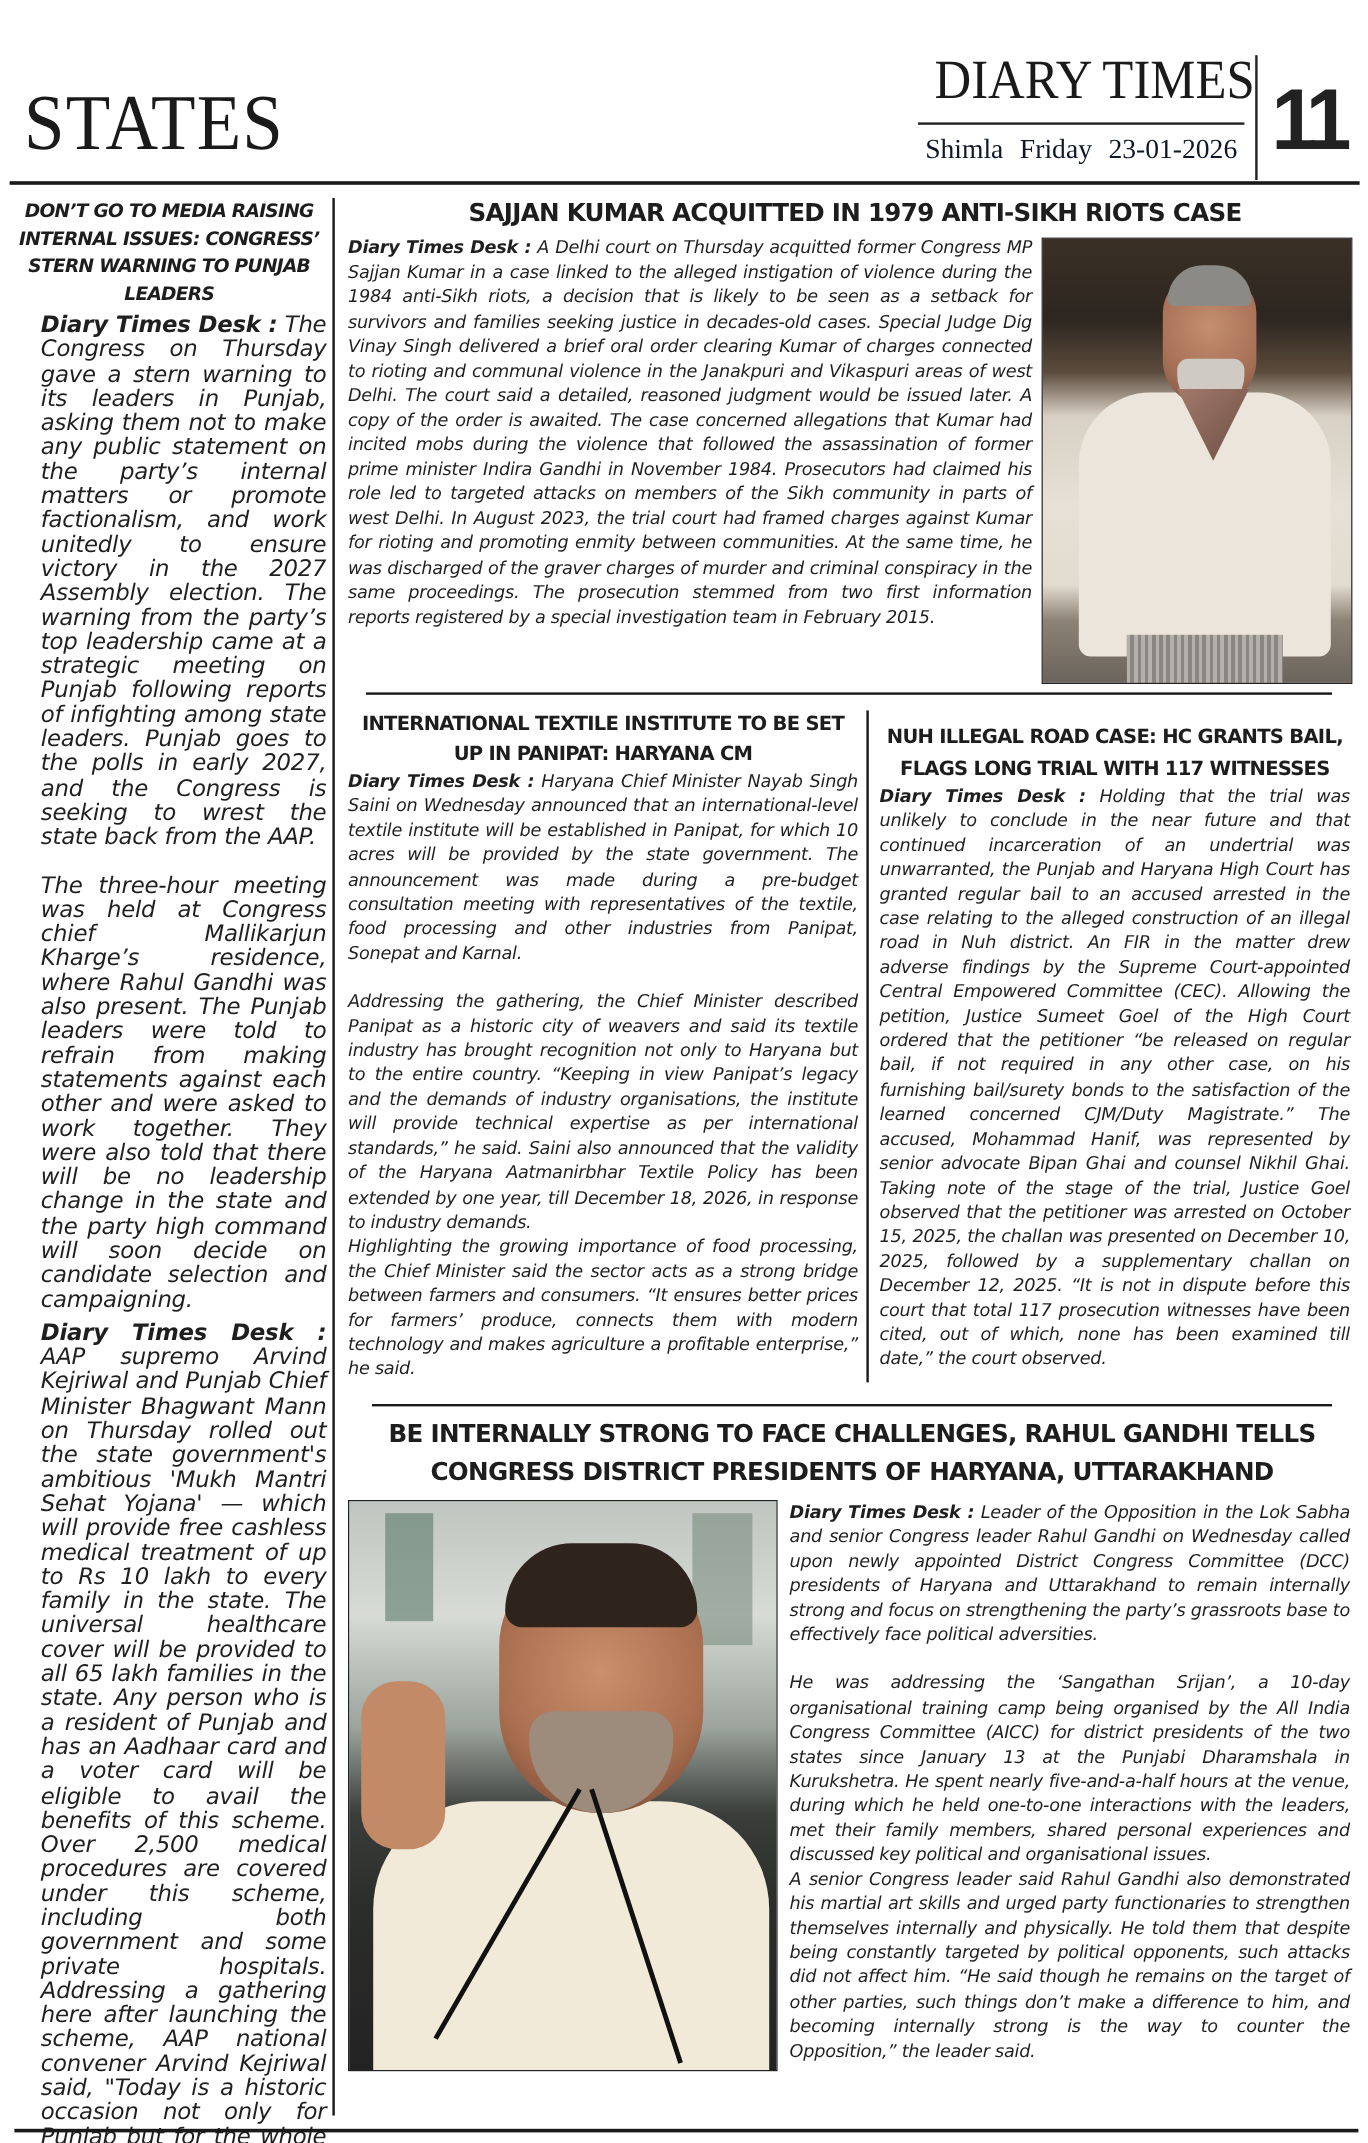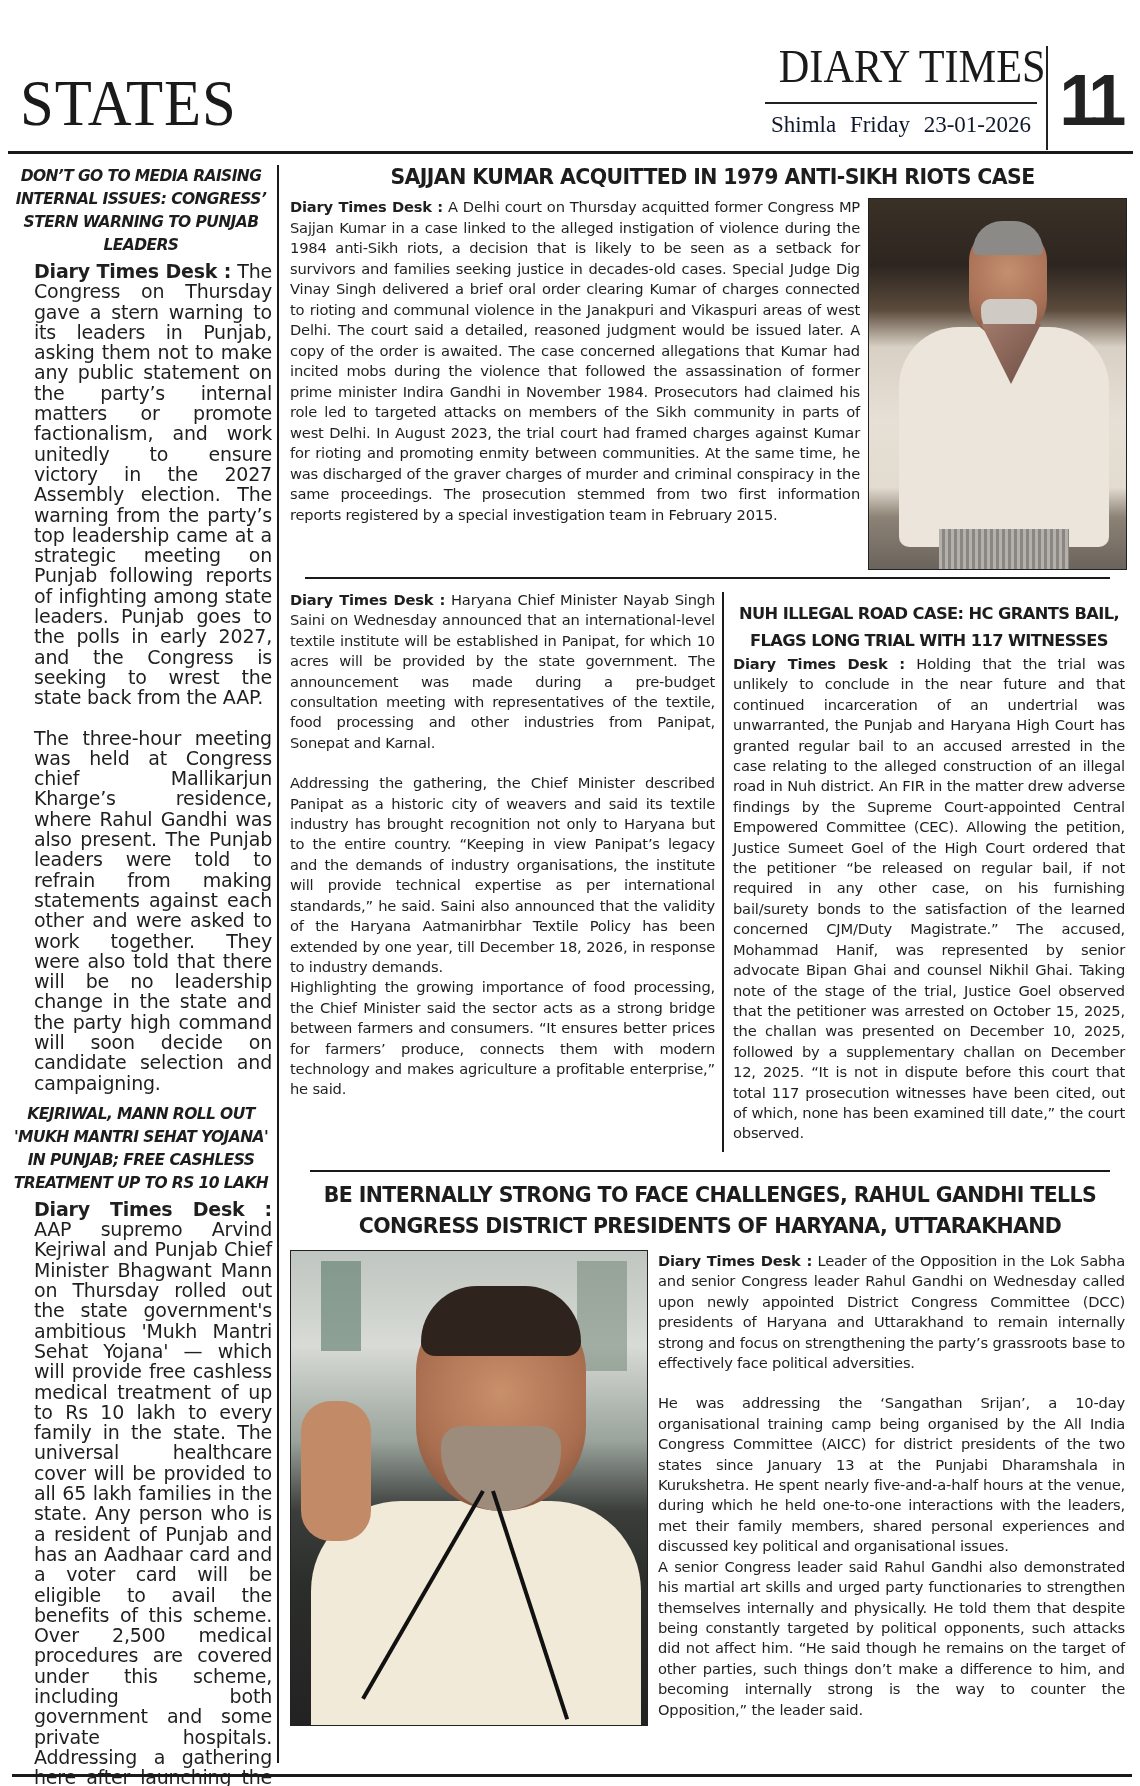--- a/index.html
+++ b/index.html
@@ -16,21 +16,21 @@
   .mast-divider { left:1046px; top:46px; width:2px; height:104px; background:#222; }
   .page-num { left:1058px; top:60px; font-family:"Liberation Sans", sans-serif; font-weight:bold; font-size:72px;
               line-height:80px; color:#222; letter-spacing:-6px; transform:scaleX(0.95); }
   .header-rule { left:8px; top:151px; width:1125px; height:3px; background:#1a1a1a; }
   .bottom-rule { left:12px; top:1774px; width:1120px; height:3px; background:#1a1a1a; }
 
   .vrule { background:#1a1a1a; width:2px; }
   .hrule { background:#1a1a1a; height:2px; }
 
   .headline { font-family:"DejaVu Sans", sans-serif; font-weight:bold; text-align:center; color:#1d1d1d; letter-spacing:-0.6px; }
-  .body-text { font-family:"DejaVu Sans", sans-serif; text-align:justify; color:#1f1f1f; letter-spacing:-0.2px; }
+  .body-text { font-family:"DejaVu Sans", sans-serif; text-align:justify; color:#1f1f1f; letter-spacing:-0.2px;font-style:italic; }
   .body-text p { margin:0; }
   .byline { font-weight:bold; }
   .gap { height:20px; }
 
   
   .left-col { left:10px; top:165px; width:262px; }
   .left-col .headline { font-size:15.5px; line-height:23px; margin:0 0 4px 0;font-style:italic; }
   .left-col .body-text { font-size:19px; line-height:20.3px;margin-left:24px; }
   .left-col .h2 { margin-top:8px; }
 
@@ -92,21 +92,20 @@
 <div class="abs left-col">
   <article>
     <h2 class="headline">DON’T GO TO MEDIA RAISING INTERNAL ISSUES: CONGRESS’ STERN WARNING TO PUNJAB LEADERS</h2>
     <div class="body-text">
       <p><span class="byline">Diary Times Desk :</span> <span>The Congress on Thursday gave a stern warning to its leaders in Punjab, asking them not to make any public statement on the party’s internal matters or promote factionalism, and work unitedly to ensure victory in the 2027 Assembly election. The warning from the party’s top leadership came at a strategic meeting on Punjab following reports of infighting among state leaders. Punjab goes to the polls in early 2027, and the Congress is seeking to wrest the state back from the AAP.</span></p>
       <div class="gap"></div>
       <p>The three-hour meeting was held at Congress chief Mallikarjun Kharge’s residence, where Rahul Gandhi was also present. The Punjab leaders were told to refrain from making statements against each other and were asked to work together. They were also told that there will be no leadership change in the state and the party high command will soon decide on candidate selection and campaigning.</p>
     </div>
   </article>
   <article class="h2">
-    <h2 class="headline" style="margin-top:10px">KEJRIWAL, MANN ROLL OUT 'MUKH MANTRI SEHAT YOJANA' IN PUNJAB; FREE CASHLESS TREATMENT UP TO RS 10 LAKH</h2>
     <div class="body-text">
       <p><span class="byline">Diary Times Desk :</span> <span>AAP supremo Arvind Kejriwal and Punjab Chief Minister Bhagwant Mann on Thursday rolled out the state government's ambitious 'Mukh Mantri Sehat Yojana' — which will provide free cashless medical treatment of up to Rs 10 lakh to every family in the state. The universal healthcare cover will be provided to all 65 lakh families in the state. Any person who is a resident of Punjab and has an Aadhaar card and a voter card will be eligible to avail the benefits of this scheme. Over 2,500 medical procedures are covered under this scheme, including both government and some private hospitals. Addressing a gathering here after launching the scheme, AAP national convener Arvind Kejriwal said, "Today is a historic occasion not only for Punjab but for the whole country." In the past 75 years, several governments came, but they did not take care of people despite making tall claims, said Kejriwal. Lauding the Bhagwant Mann government for its works, Kejriwal said the period of the past four years, which has been going on, will be written in golden letters in Punjab's history.</span></p>
     </div>
   </article>
 </div>
 <div class="abs vrule left-divider"></div>
 
 <h1 class="abs headline main-headline" style="margin:0">SAJJAN KUMAR ACQUITTED IN 1979 ANTI-SIKH RIOTS CASE</h1>
 <div class="abs body-text main-body">
   <p><span class="byline">Diary Times Desk :</span> <span>A Delhi court on Thursday acquitted former Congress MP Sajjan Kumar in a case linked to the alleged instigation of violence during the 1984 anti-Sikh riots, a decision that is likely to be seen as a setback for survivors and families seeking justice in decades-old cases. Special Judge Dig Vinay Singh delivered a brief oral order clearing Kumar of charges connected to rioting and communal violence in the Janakpuri and Vikaspuri areas of west Delhi. The court said a detailed, reasoned judgment would be issued later. A copy of the order is awaited. The case concerned allegations that Kumar had incited mobs during the violence that followed the assassination of former prime minister Indira Gandhi in November 1984. Prosecutors had claimed his role led to targeted attacks on members of the Sikh community in parts of west Delhi. In August 2023, the trial court had framed charges against Kumar for rioting and promoting enmity between communities. At the same time, he was discharged of the graver charges of murder and criminal conspiracy in the same proceedings. The prosecution stemmed from two first information reports registered by a special investigation team in February 2015.</span></p>
@@ -115,20 +114,21 @@
   <div class="sweater"></div>
     <div class="head"></div>
     <div class="hair"></div>
     <div class="beard"></div>
     <div class="collar"></div>
     <div class="pants"></div>
 </div>
 <div class="abs hrule sep-1"></div>
 
 <div class="abs mid-col">
+  <h2 class="headline" style="margin-top:0">INTERNATIONAL TEXTILE INSTITUTE TO BE SET UP IN PANIPAT: HARYANA CM</h2>
   <div class="body-text">
     <p><span class="byline">Diary Times Desk :</span> <span>Haryana Chief Minister Nayab Singh Saini on Wednesday announced that an international-level textile institute will be established in Panipat, for which 10 acres will be provided by the state government. The announcement was made during a pre-budget consultation meeting with representatives of the textile, food processing and other industries from Panipat, Sonepat and Karnal.</span></p>
     <div class="gap"></div>
     <p>Addressing the gathering, the Chief Minister described Panipat as a historic city of weavers and said its textile industry has brought recognition not only to Haryana but to the entire country. “Keeping in view Panipat’s legacy and the demands of industry organisations, the institute will provide technical expertise as per international standards,” he said. Saini also announced that the validity of the Haryana Aatmanirbhar Textile Policy has been extended by one year, till December 18, 2026, in response to industry demands.</p>
     <p>Highlighting the growing importance of food processing, the Chief Minister said the sector acts as a strong bridge between farmers and consumers. “It ensures better prices for farmers’ produce, connects them with modern technology and makes agriculture a profitable enterprise,” he said.</p>
   </div>
 </div>
 <div class="abs vrule mid-divider"></div>
 
 <div class="abs right-col">

